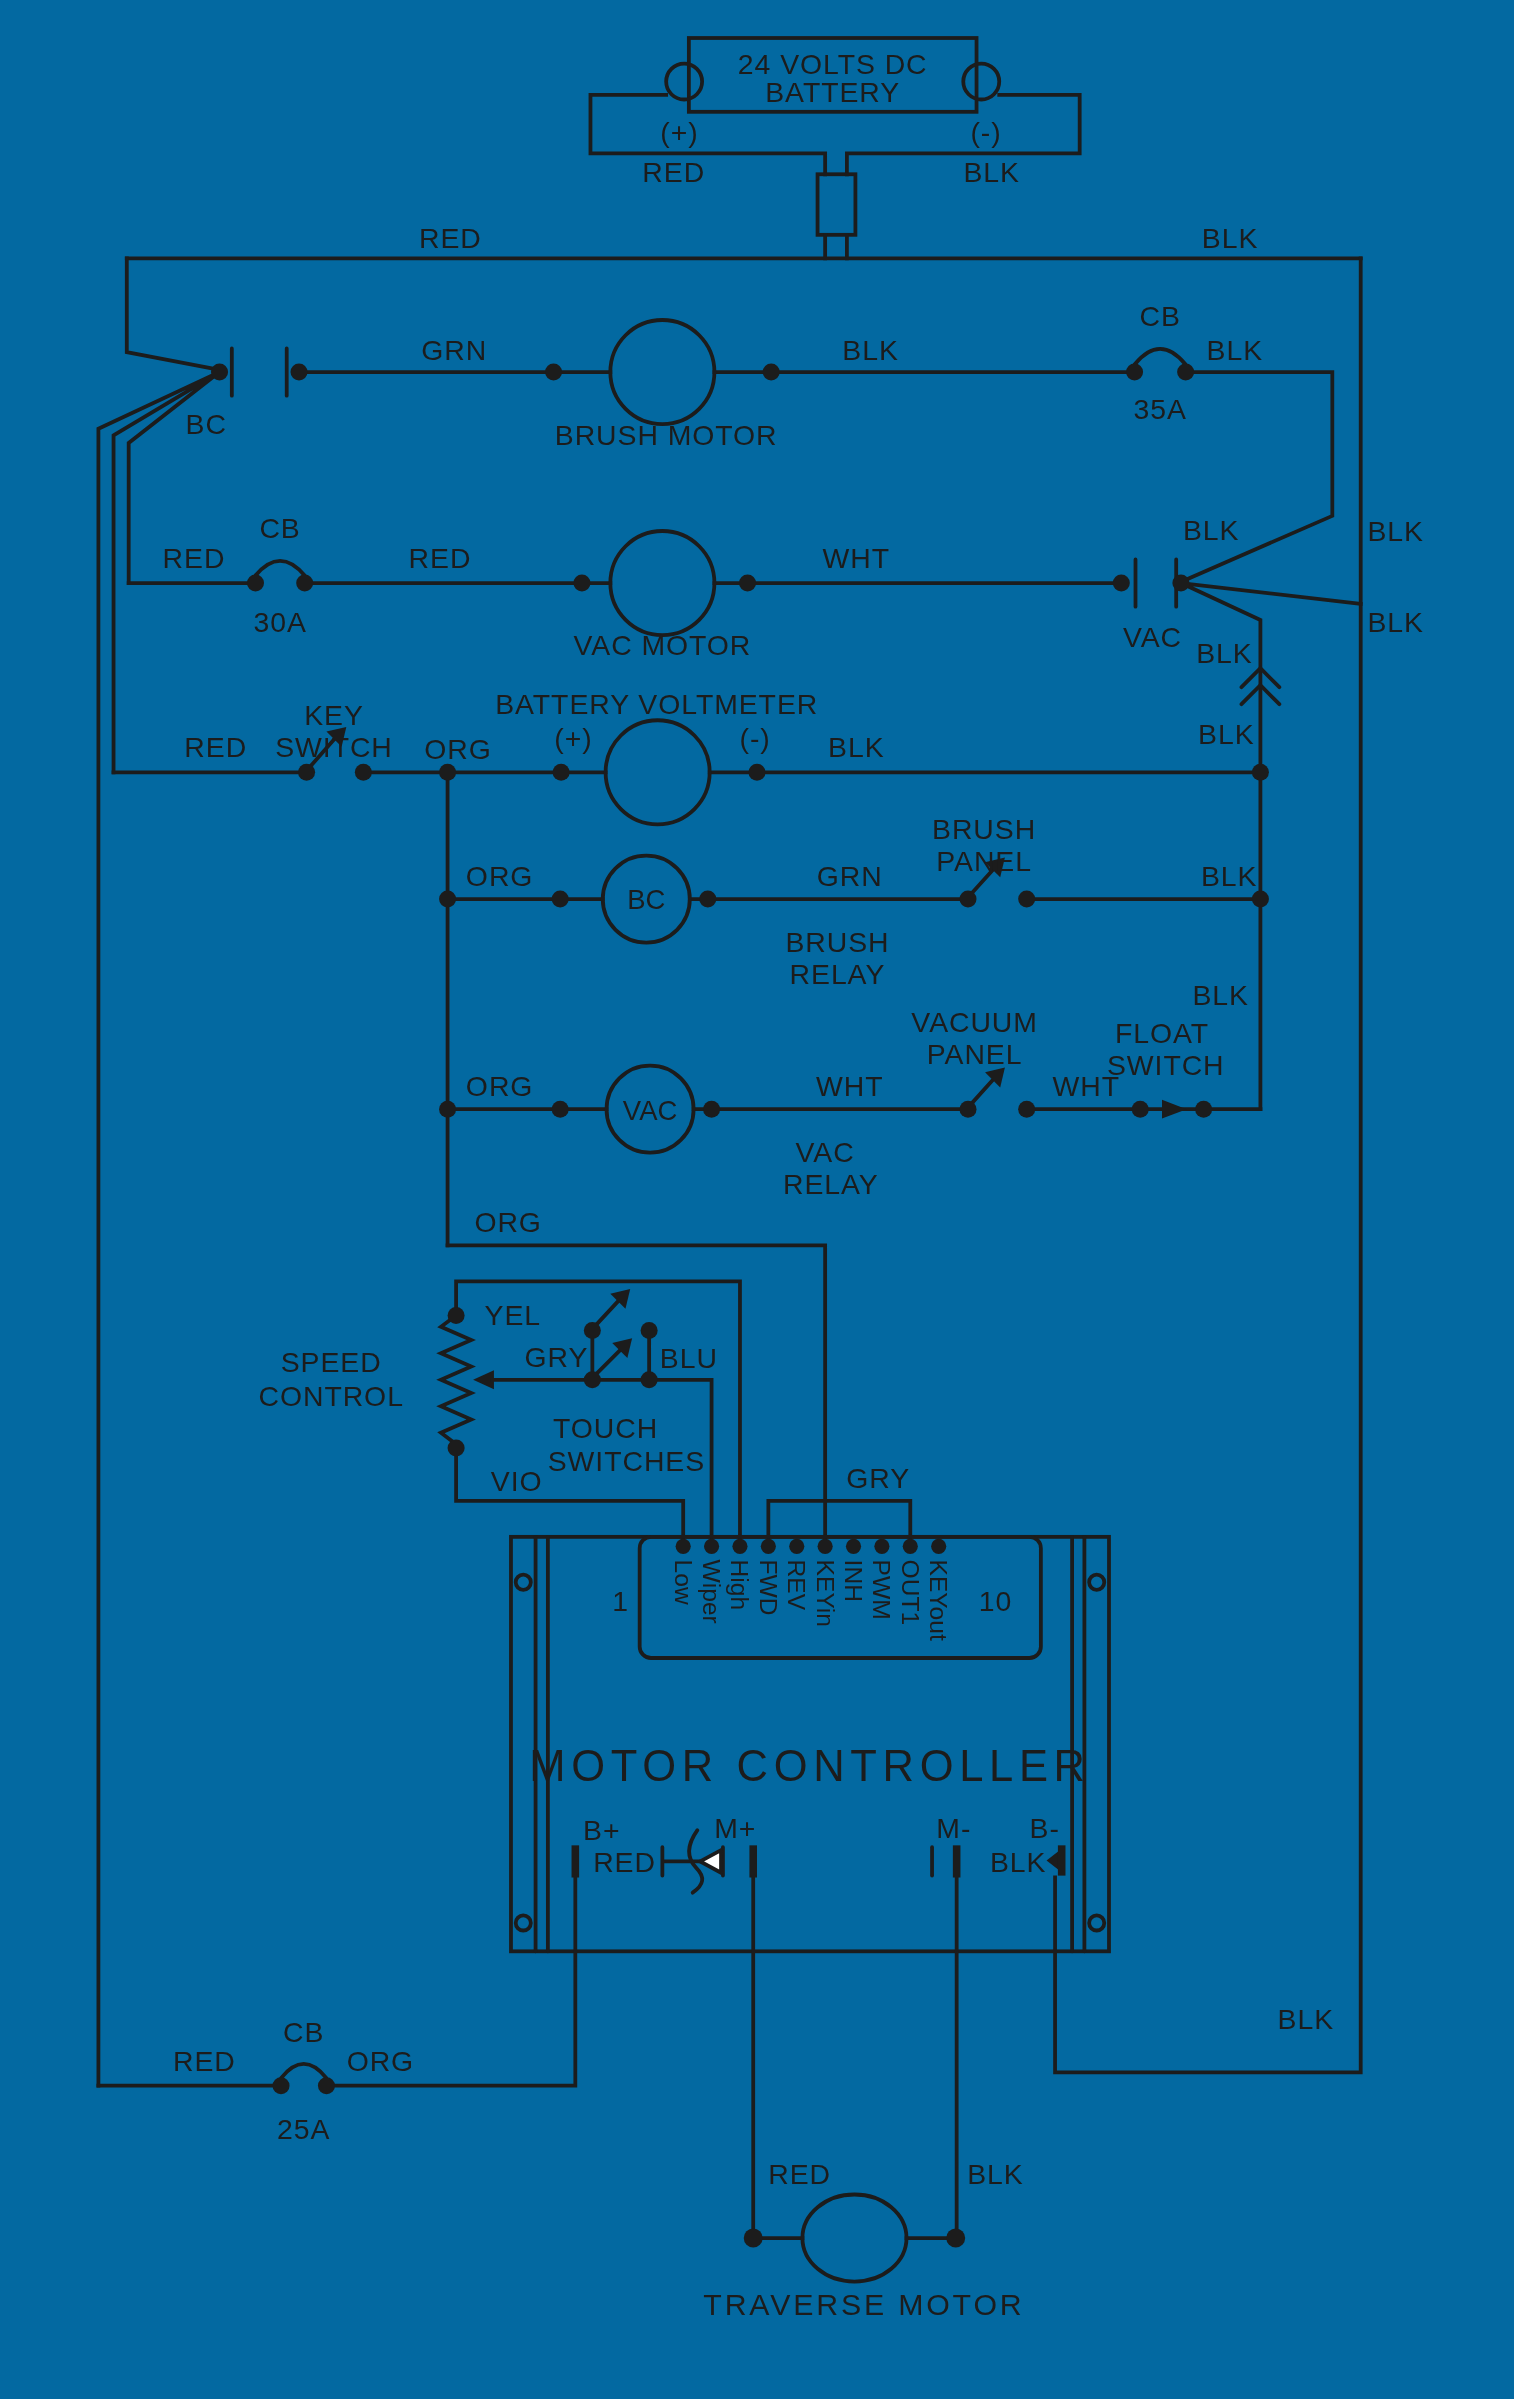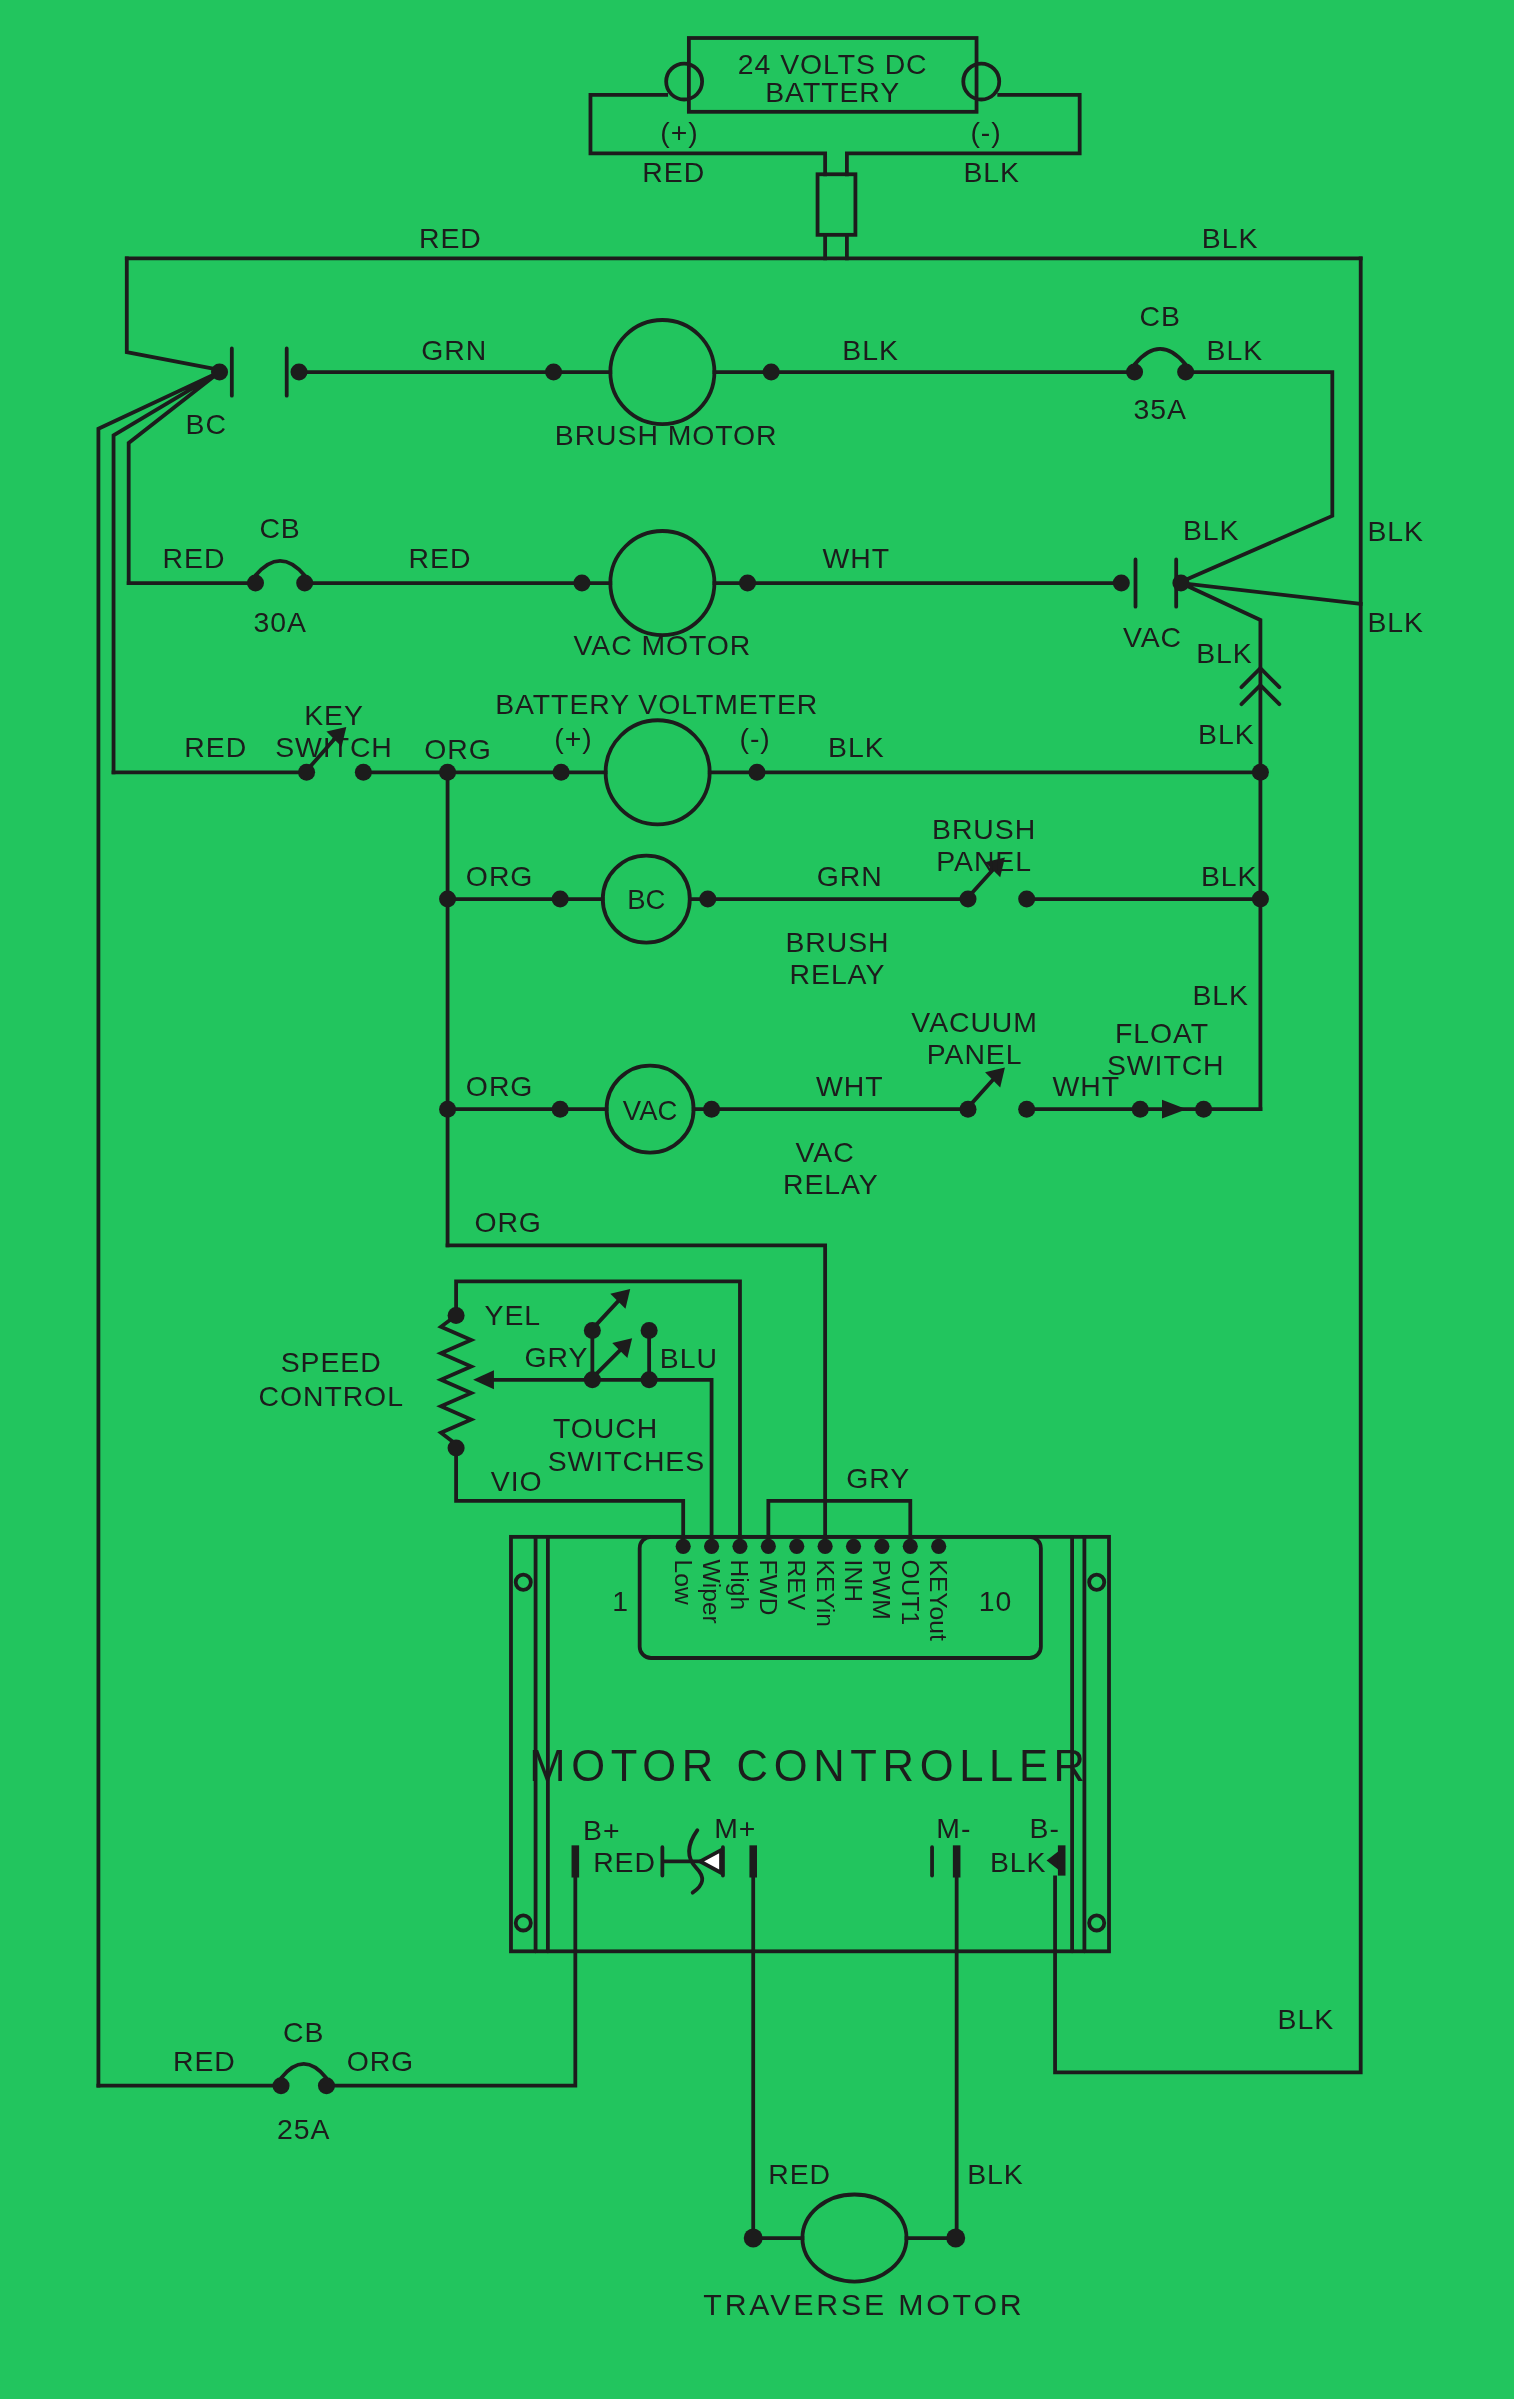--- a/index.html
+++ b/index.html
@@ -1,16 +1,16 @@
 <!DOCTYPE html>
 <html style="font-size:15px"><head>
 <meta charset="utf-8">
 <style>
   html,body{margin:0;padding:0;background:#ffffff;}
-  .page{position:relative;width:1514px;height:2400px;background:#22c55e;overflow:hidden;}
+  .page{position:relative;width:1514px;height:2400px;background:#0369a1;overflow:hidden;}
   svg{display:block;}
   .wire{fill:none;stroke:#1c1c1c;stroke-width:4;stroke-linecap:square;stroke-linejoin:miter;}
   .thick{fill:none;stroke:#1c1c1c;stroke-width:8;stroke-linecap:butt;}
   .sym{fill:none;stroke:#1c1c1c;stroke-width:4;stroke-linecap:round;}
   .dot{fill:#1c1c1c;stroke:none;}
   .ring{fill:none;stroke:#1c1c1c;stroke-width:4;}
   .lbl{font-family:"Liberation Sans",sans-serif;font-size:30px;fill:#1c1c1c;text-anchor:middle;letter-spacing:1px;}
   .pin{font-family:"Liberation Sans",sans-serif;font-size:26px;fill:#1c1c1c;text-anchor:start;letter-spacing:0;}
   .big{font-family:"Liberation Sans",sans-serif;font-size:46px;fill:#1c1c1c;text-anchor:middle;letter-spacing:6px;}
   .md{font-family:"Liberation Sans",sans-serif;font-size:32px;fill:#1c1c1c;text-anchor:middle;letter-spacing:3px;}

